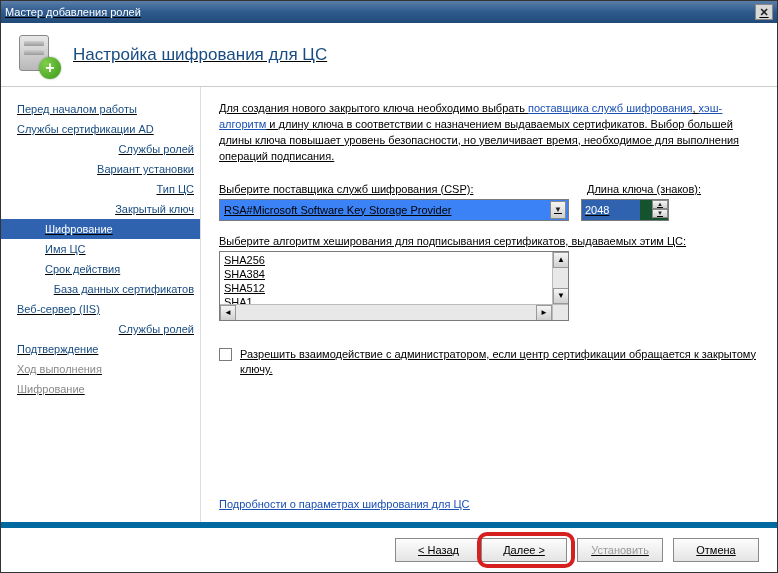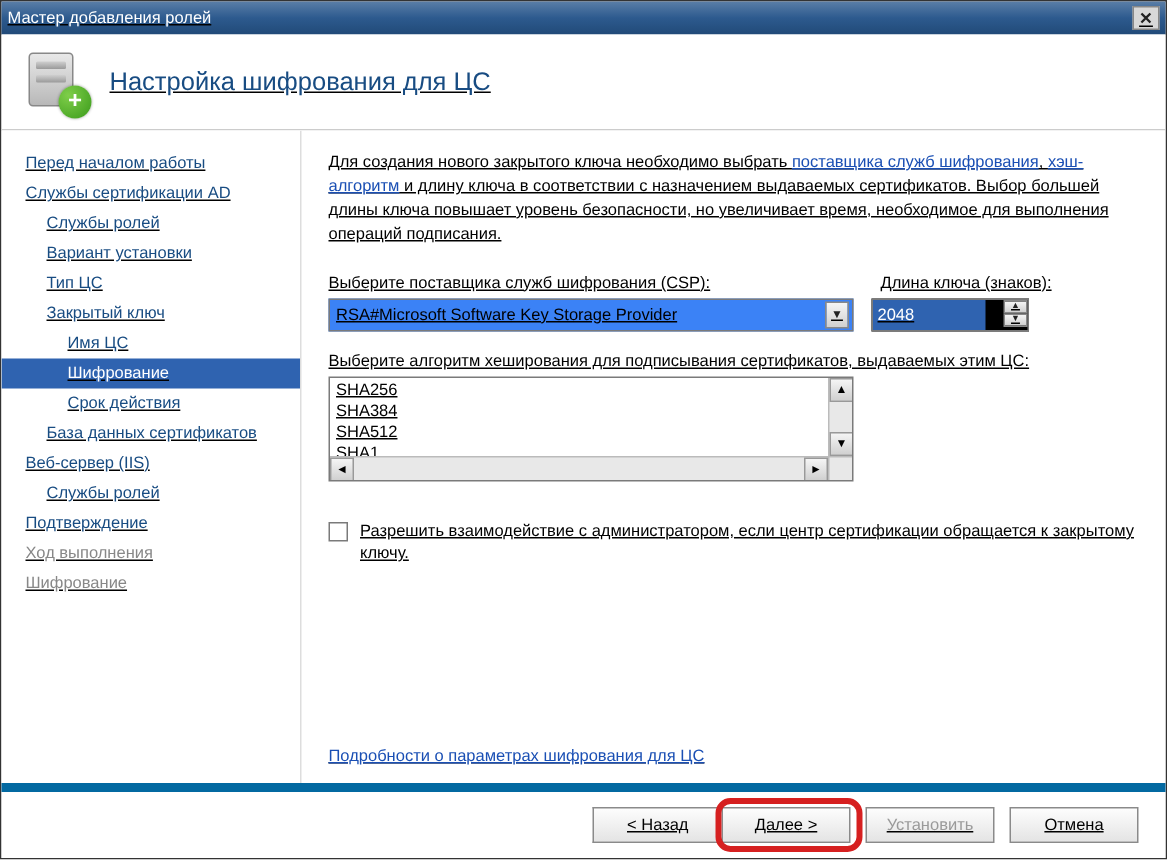--- a/index.html
+++ b/index.html
@@ -94,21 +94,21 @@
     padding: 12px 0 0 0;
     border-right: 1px solid #ddd;
     background: #fff;
   }
   .nav-item {
     padding: 4px 6px 4px 16px;
     color: #184c82;
     cursor: pointer;
     white-space: nowrap;
   }
-  .nav-item.indent1 { padding-left: 30px; }
+  .nav-item.indent1 { padding-left: 30px; text-align: right; }
   .nav-item.indent2 { padding-left: 44px; }
   .nav-item.selected {
     background: #2f63b0;
     color: #fff;
   }
   .nav-item.dim { color: #888; }
   .main {
     flex: 1;
     padding: 14px 18px 0 18px;
     display: flex;
@@ -128,21 +128,21 @@
     padding:0 2px 0 4px;
   }
   .dd-arrow, .spin {
     width:16px; height:18px;
     background:linear-gradient(#f5f5f5,#d0d0d0);
     border:1px solid #888;
     display:flex; align-items:center; justify-content:center;
     font-size:8px; color:#222;
   }
   .klen-wrap {
-    display:flex; border:1px solid #7a7a7a; background:#000000; height:22px; width:105px;gap:12px;
+    display:flex; border:1px solid #7a7a7a; background:#14532d; height:22px; width:88px;gap:12px;
   }
   .klen-val {
     flex:1; padding:0 3px; display:flex; align-items:center;
     background:#2f63b0; color:#fff;
   }
   .spin-col { display:flex; flex-direction:column; }
   .spin-col .spin { height:9px; font-size:6px; }
   .hash-label { margin-bottom:4px; }
   .hash-list {
     width:350px; height:70px; border:1px solid #7a7a7a;
@@ -216,22 +216,22 @@
 
   <div class="body">
 
     <div class="sidebar" id="sidebar">
         <div class="nav-item">Перед началом работы</div>
         <div class="nav-item">Службы сертификации AD</div>
         <div class="nav-item indent1">Службы ролей</div>
         <div class="nav-item indent1">Вариант установки</div>
         <div class="nav-item indent1">Тип ЦС</div>
         <div class="nav-item indent1">Закрытый ключ</div>
+        <div class="nav-item indent2 selected">Шифрование</div>
         <div class="nav-item indent2">Имя ЦС</div>
-        <div class="nav-item indent2 selected">Шифрование</div>
         <div class="nav-item indent2">Срок действия</div>
         <div class="nav-item indent1">База данных сертификатов</div>
         <div class="nav-item">Веб-сервер (IIS)</div>
         <div class="nav-item indent1">Службы ролей</div>
         <div class="nav-item">Подтверждение</div>
         <div class="nav-item dim">Ход выполнения</div>
         <div class="nav-item dim">Шифрование</div>
       </div>
 
     <div class="main">

